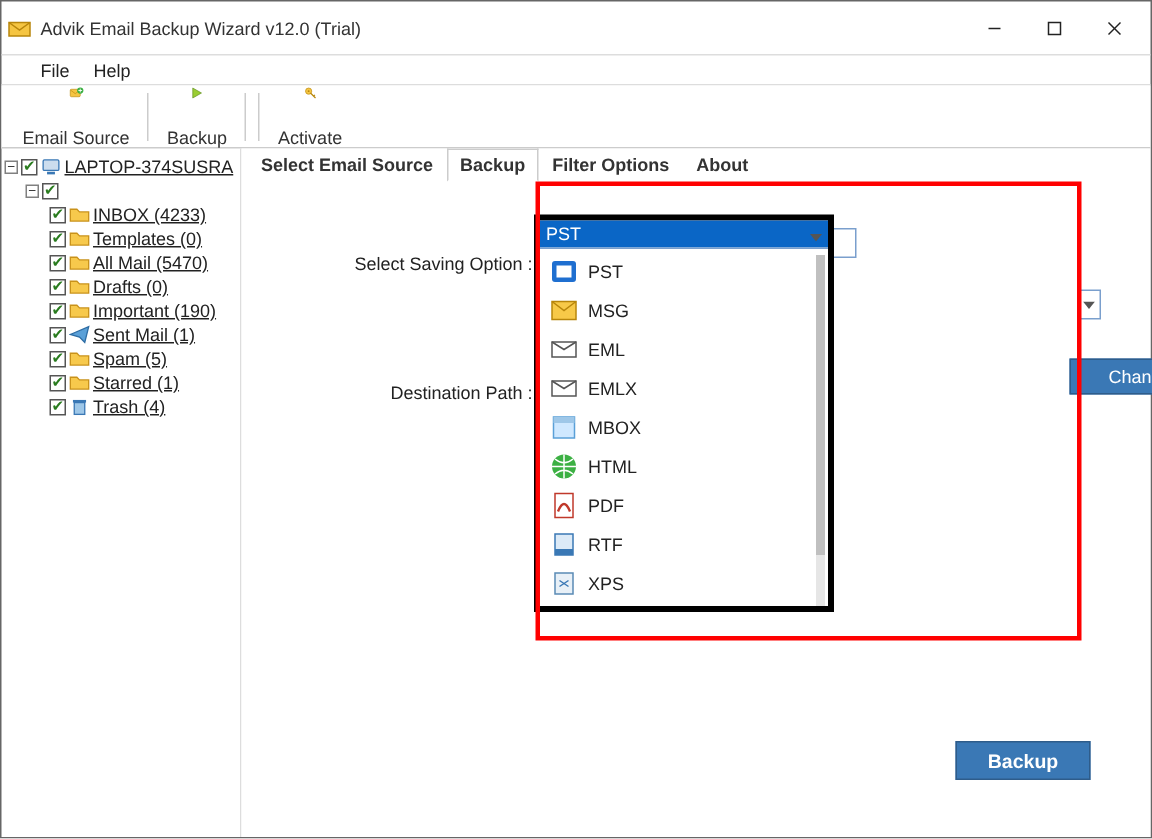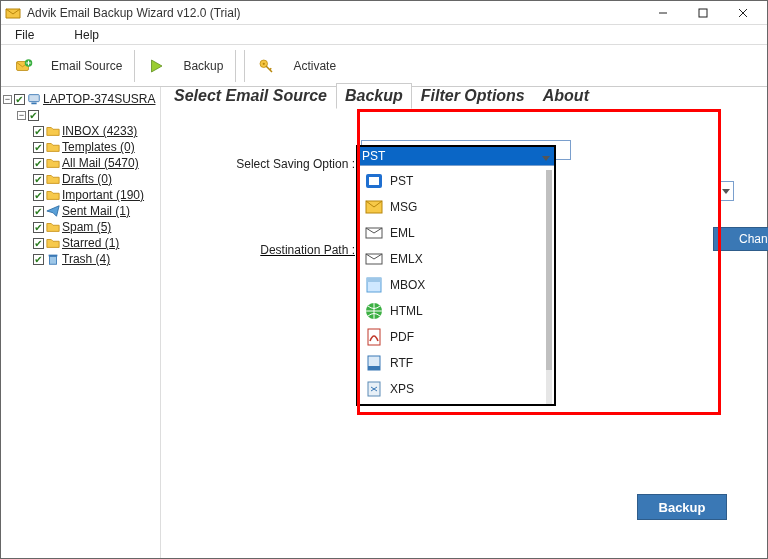--- a/index.html
+++ b/index.html
@@ -1,56 +1,56 @@
 <!DOCTYPE html>
 <html><head>
 <meta charset="utf-8">
 <style>
   * { box-sizing: border-box; margin: 0; padding: 0; font-family: "Segoe UI", Tahoma, sans-serif; font-size: 12px; }
   html, body { width: 768px; height: 559px; overflow: hidden; background: #fff; }
   .window { width: 768px; height: 559px; border: 1px solid #666; display: flex; flex-direction: column; background: #fff; position: relative; }
   
-  .titlebar { height: 24px; display: flex; align-items: center; padding: 0 4px; border-bottom: 1px solid #ddd; }
+  .titlebar { height: 36px; display: flex; align-items: center; padding: 0 4px; border-bottom: 1px solid #ddd; }
   .titlebar .appicon { width: 16px; height: 16px; margin-right: 6px; display:flex;align-items:center;justify-content:center;}
   .titlebar .title { flex: 1; font-size: 12px; color: #333; }
   .wbtn { width: 40px; height: 26px; display: flex; align-items: center; justify-content: center; color: #222; }
   
-  .menubar { height: 20px; display: flex; align-items: center; padding: 0 6px; border-bottom: 1px solid #ddd; gap: 24px; }
+  .menubar { height: 20px; display: flex; align-items: center; padding: 0 18px; border-bottom: 1px solid #ddd; }
   .menuitem { padding: 0 8px; color: #222; }
   
   .toolbar { height: 42px; display: flex; align-items: center; padding: 0 6px; border-bottom: 1px solid #ccc; background: #fff; }
-  .tbtn { display:flex; flex-direction:row; align-items:center; justify-content:center; padding: 0 8px; height: 42px; color:#333; font-size:11px; gap:18px;}
+  .tbtn { display:flex; flex-direction:column; align-items:center; justify-content:center; padding: 0 8px; height: 42px; color:#333; font-size:11px; gap:18px;}
   .tbtn svg { width:18px; height:18px; }
   .tsep { width:1px; height:32px; background:#ccc; margin:0 4px;}
   
   .body { flex:1; display:flex; min-height:0; }
   .tree { width:160px; border-right:1px solid #ddd; padding:4px 2px; overflow:hidden; }
   .tnode { display:flex; align-items:center; height:16px; gap:2px; white-space:nowrap;}
   .twister { width:9px; height:9px; border:1px solid #808080; font-size:9px; line-height:7px; text-align:center; color:#333;}
   .ticon { width:14px; height:14px; display:flex;align-items:center;justify-content:center;}
   .cb { width:11px; height:11px; border:1px solid #555; background:#fff; display:inline-flex;align-items:center;justify-content:center;color:#2a7c1f;font-size:10px;line-height:9px;}
   .tlabel { font-size:12px; color:#222;text-decoration:underline; }
   .folders { padding-left:22px; }
   .folders .tnode { padding-left:8px; height:16px;}
   .main { flex:1; position:relative; background:#fff; }
   .tabs { height:22px; display:flex; align-items:flex-end; padding:0 4px;}
-  .tab { padding:3px 8px; font-size:16px; font-weight:bold; color:#333; border:1px solid transparent;font-style:italic;}
+  .tab { padding:3px 8px; font-size:12px; font-weight:bold; color:#333; border:1px solid transparent;}
   .tab.active { border:1px solid #ccc; border-bottom-color:#fff; background:#fff;}
   .panel { position:absolute; left:0; right:0; top:22px; bottom:0; padding:20px 20px;}
   .formrow { display:flex; align-items:center; margin-bottom:44px;}
   .formlabel { width:180px; text-align:right; padding-right:6px; color:#222;margin-top:28px;}
   .cbox { flex:0 0 210px; height:20px; border:1px solid #7a9fcd; background:#fff;}
   .destrow { display:flex; align-items:center;}
   .changebtn { position:absolute; left:552px; top:118px; width:104px; height:24px; background:#3a78b5; color:#fff; border:1px solid #2e5c8a; font-size:12px; display:flex;align-items:center;justify-content:center;}
   .backupbtn { position:absolute; right:40px; bottom:38px; width:90px; height:26px; background:#3a78b5; color:#fff; border:1px solid #2e5c8a; font-size:13px; font-weight:bold; display:flex;align-items:center;justify-content:center;}
   .secondcombo { position:absolute; left:557px; top:72px; width:16px; height:20px; border:1px solid #7a9fcd; background:#fff;display:flex;align-items:center;justify-content:center;}
   
   .redbox { position:absolute; border:3px solid #f00; left:196px; top:0px; width:364px; height:306px; pointer-events:none;}
   
-  .dropdown { position:absolute; left:195px; top:36px; width:200px; border:2px solid #000000; background:#fff;}
+  .dropdown { position:absolute; left:195px; top:22px; width:200px; border:4px solid #000000; background:#fff;}
   .dd-sel { height:18px; background:#0a66c6; color:#fff; padding:0 4px; font-size:11px; display:flex;align-items:center;}
   .dd-list { border-top:1px solid #7a9fcd; max-height:268px; overflow:hidden; position:relative; padding:2px 2px 2px 2px;}
   .dd-item { height:26px; display:flex; align-items:center; gap:6px; padding:0 4px;}
   .dd-item .dicon { width:20px; height:20px; display:flex;align-items:center;justify-content:center;}
   .dd-label { font-size:12px; color:#222;}
   .dd-scroll { position:absolute; right:2px; top:4px; width:6px; height:240px; background:#e6e6e6;}
   .dd-thumb { position:absolute; right:2px; top:4px; width:6px; height:200px; background:#c0c0c0;}
 </style>
 </head>
 <body>
@@ -234,21 +234,21 @@
           <span class="formlabel">Select Saving Option :</span>
           <div class="cbox"></div>
         </div>
 
         <div class="secondcombo">
           <svg width="8" height="5">
               <polygon points="0,0 8,0 4,5" fill="#555"></polygon>
             </svg>
         </div>
 
-        <div class="destrow" style="margin-top:14px;text-decoration:underline;">
+        <div class="destrow" style="margin-top:14px;">
           <span class="formlabel">Destination Path :</span>
         </div>
 
         <div class="changebtn">Change...</div>
 
         <div class="backupbtn">Backup</div>
 
         <div class="dropdown">
           <div class="dd-sel">
             <span>PST</span>

